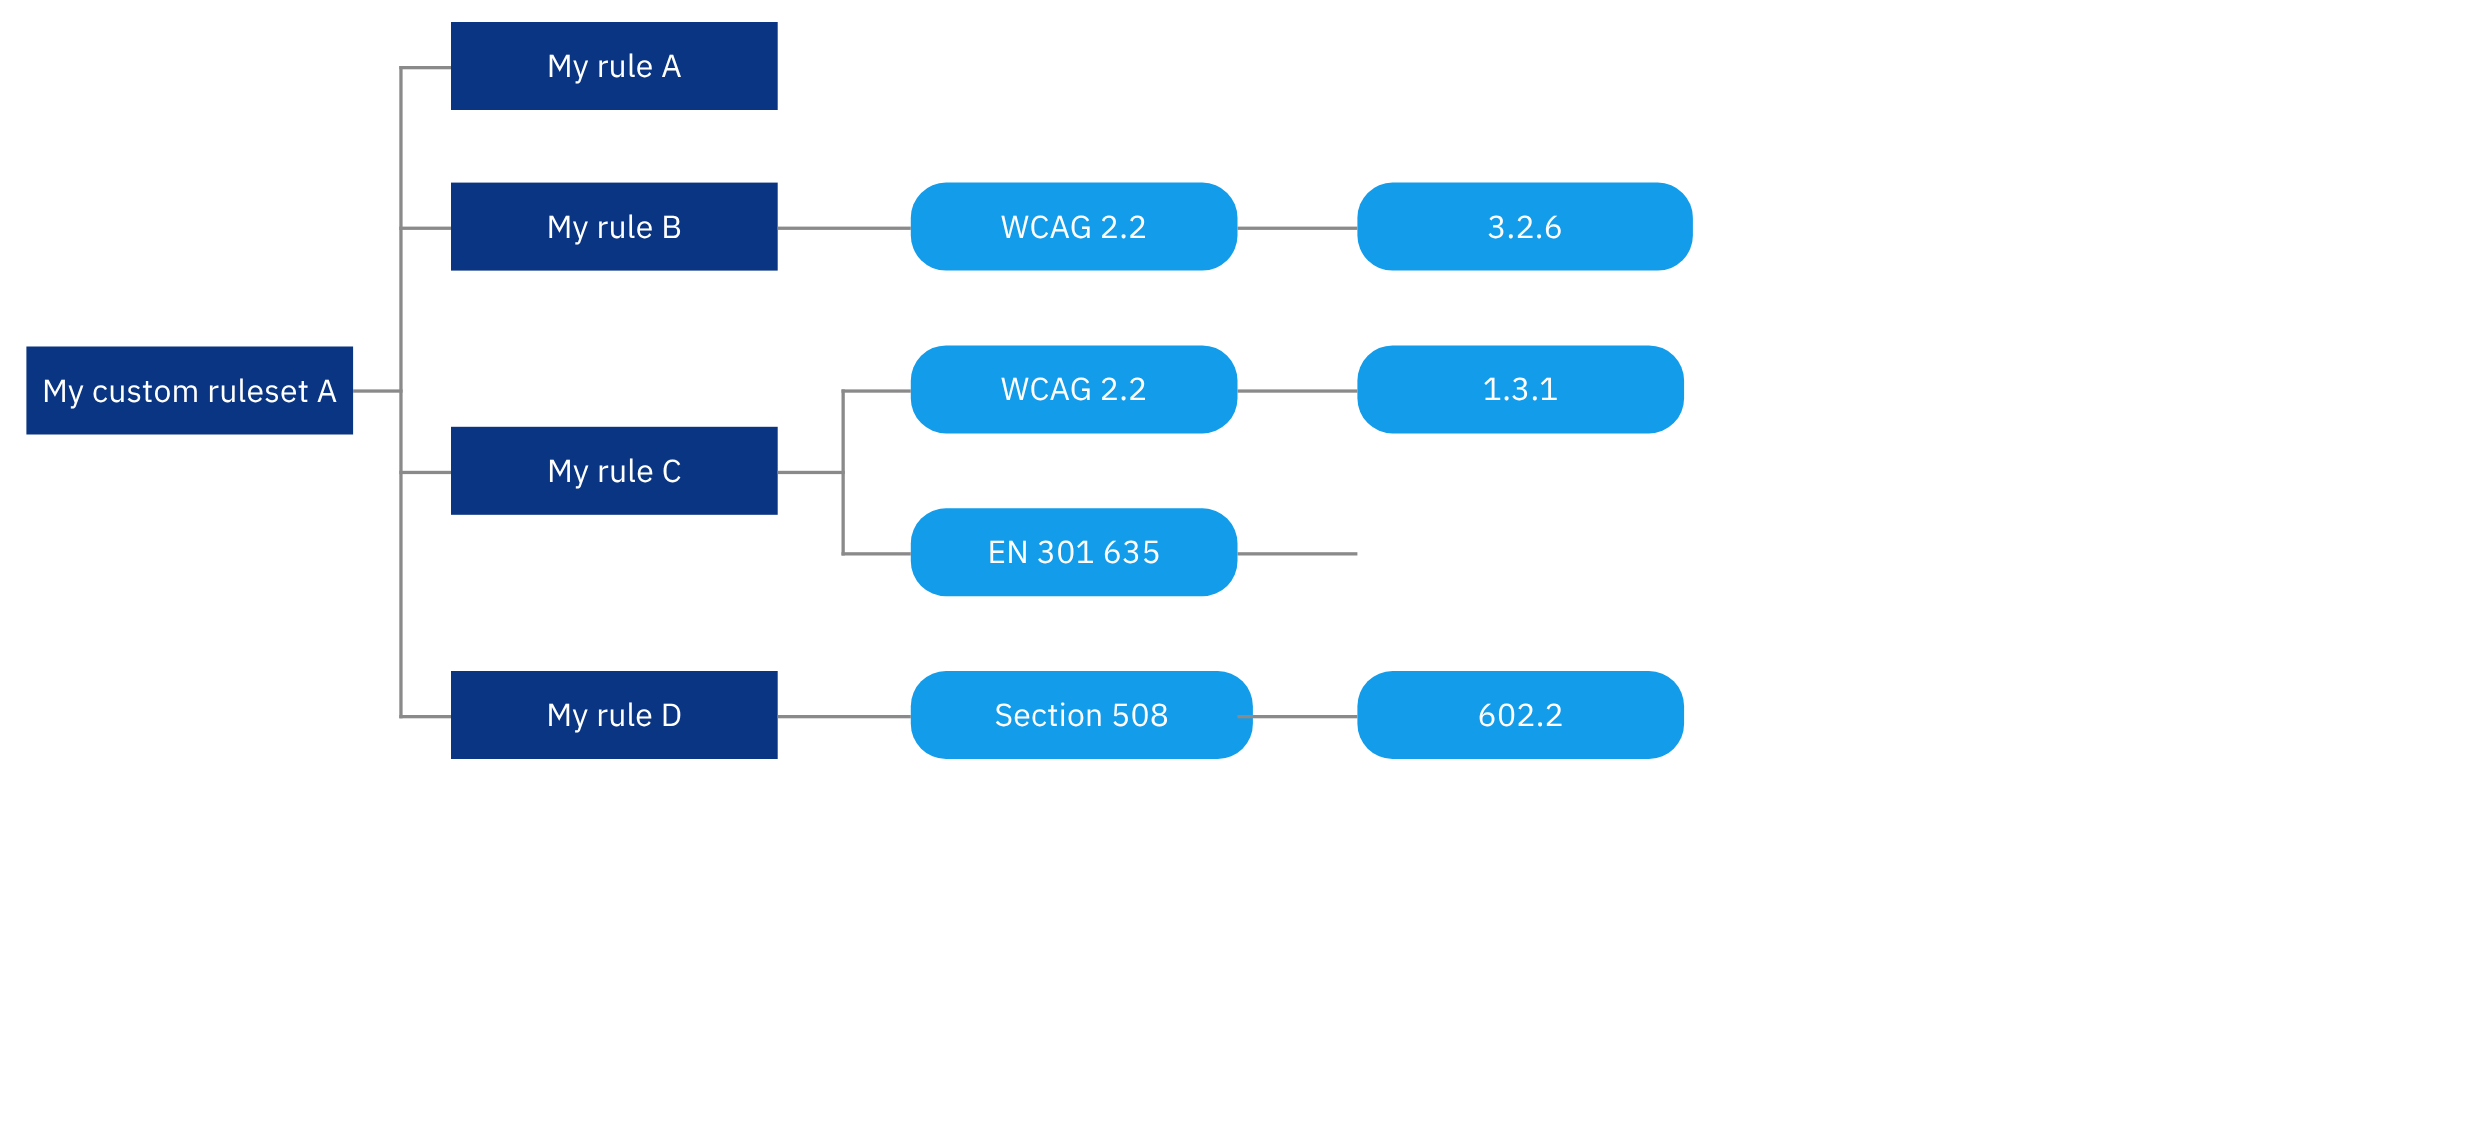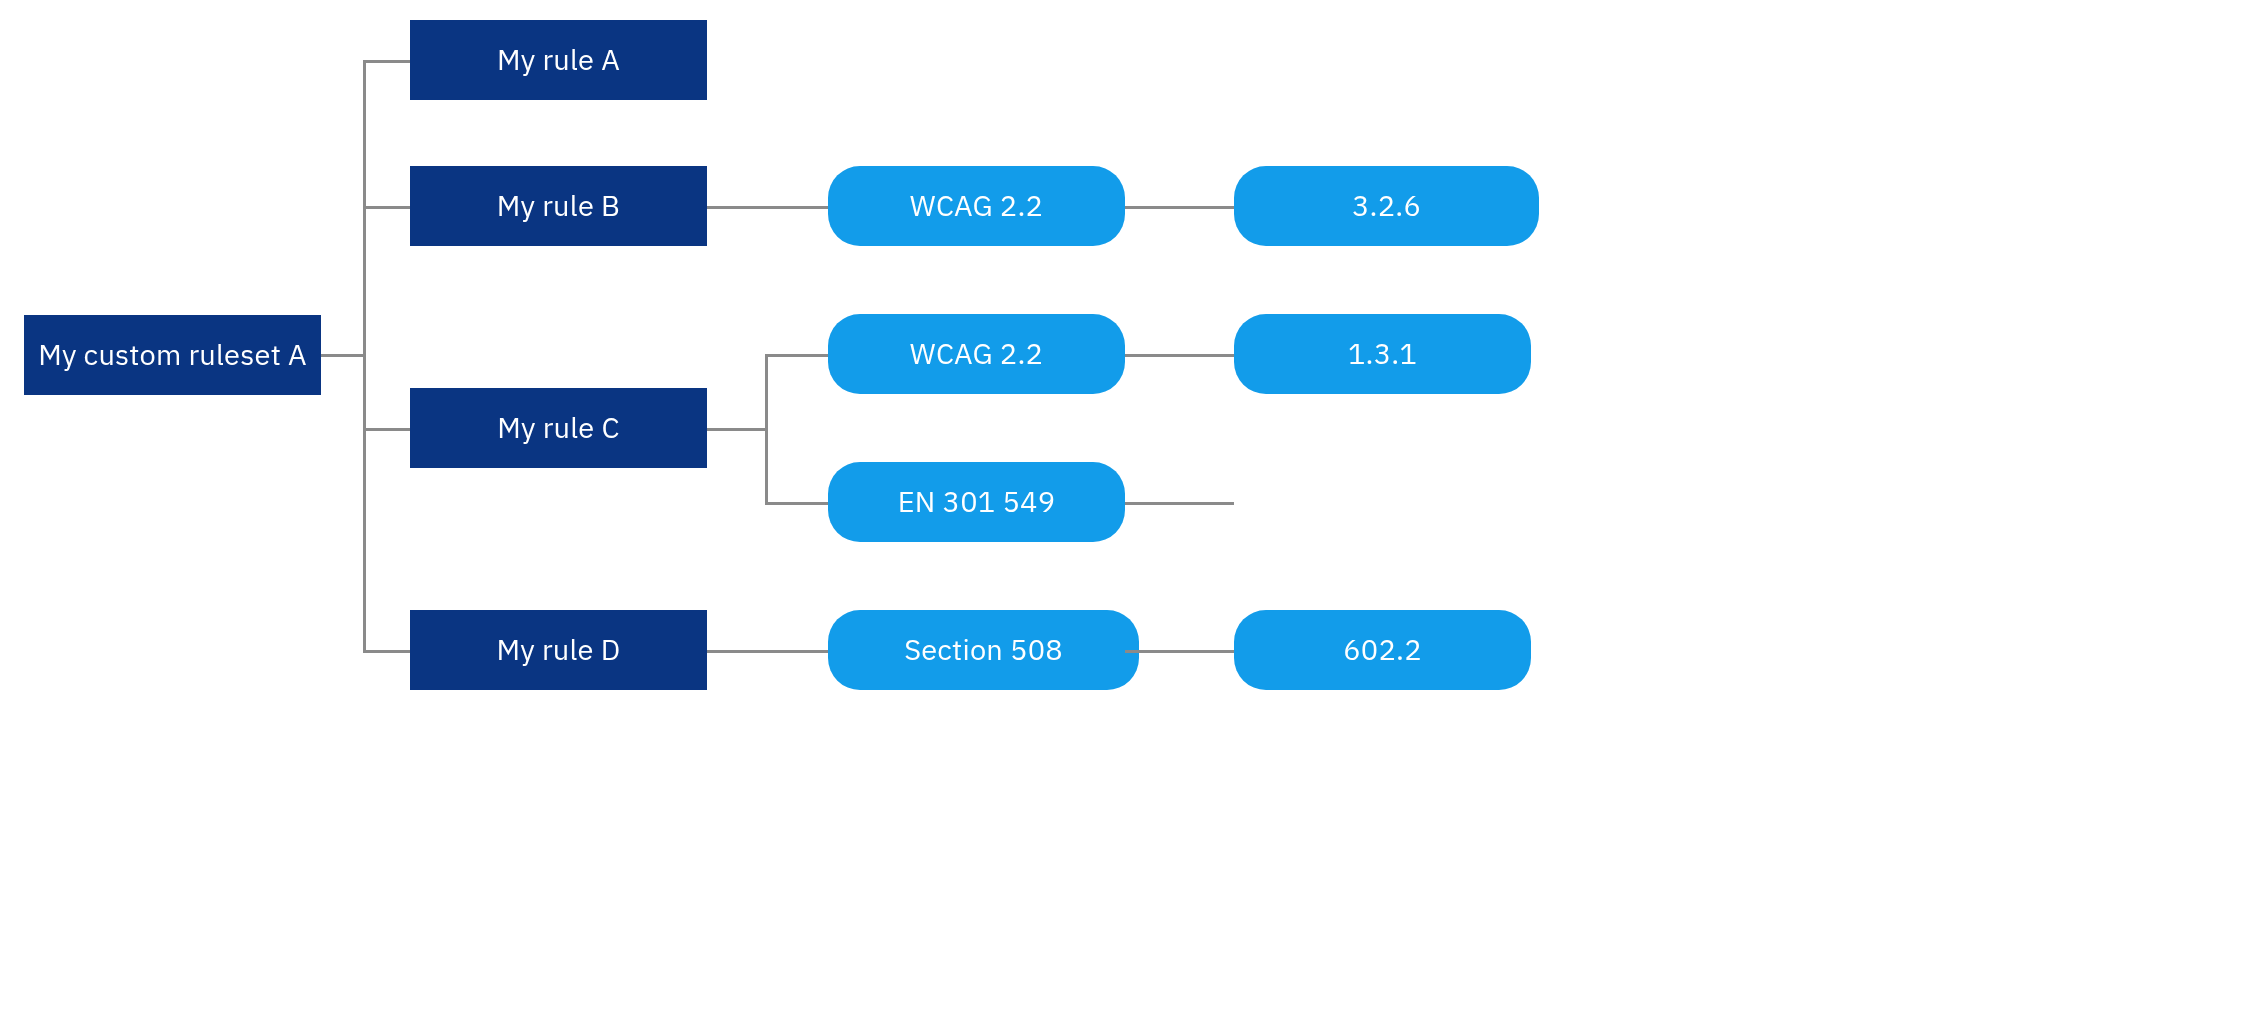--- a/index.html
+++ b/index.html
@@ -52,21 +52,21 @@
   <div class="node dark" style="left:410px; top:166px; width:297px;">My rule B</div>
 
   <div class="node dark" style="left:410px; top:610px; width:297px;">My rule D</div>
 
   <div class="node dark" style="left:410px; top:388px; width:297px;">My rule C</div>
 
   <div class="node light" style="left:828px; top:166px; width:297px;">WCAG 2.2</div>
 
   <div class="node light" style="left:828px; top:314px; width:297px;">WCAG 2.2</div>
 
-  <div class="node light" style="left:828px; top:462px; width:297px;">EN 301 549</div>
+  <div class="node light" style="left:828px; top:462px; width:297px;">EN 301 635</div>
 
   <div class="node light" style="left:828px; top:610px; width:311px;">Section 508</div>
 
   <div class="node light" style="left:1234px; top:166px; width:305px;">3.2.6</div>
 
   <div class="node light" style="left:1234px; top:314px; width:297px;">1.3.1</div>
 
 
   <div class="node light" style="left:1234px; top:610px; width:297px;">602.2</div>
 

